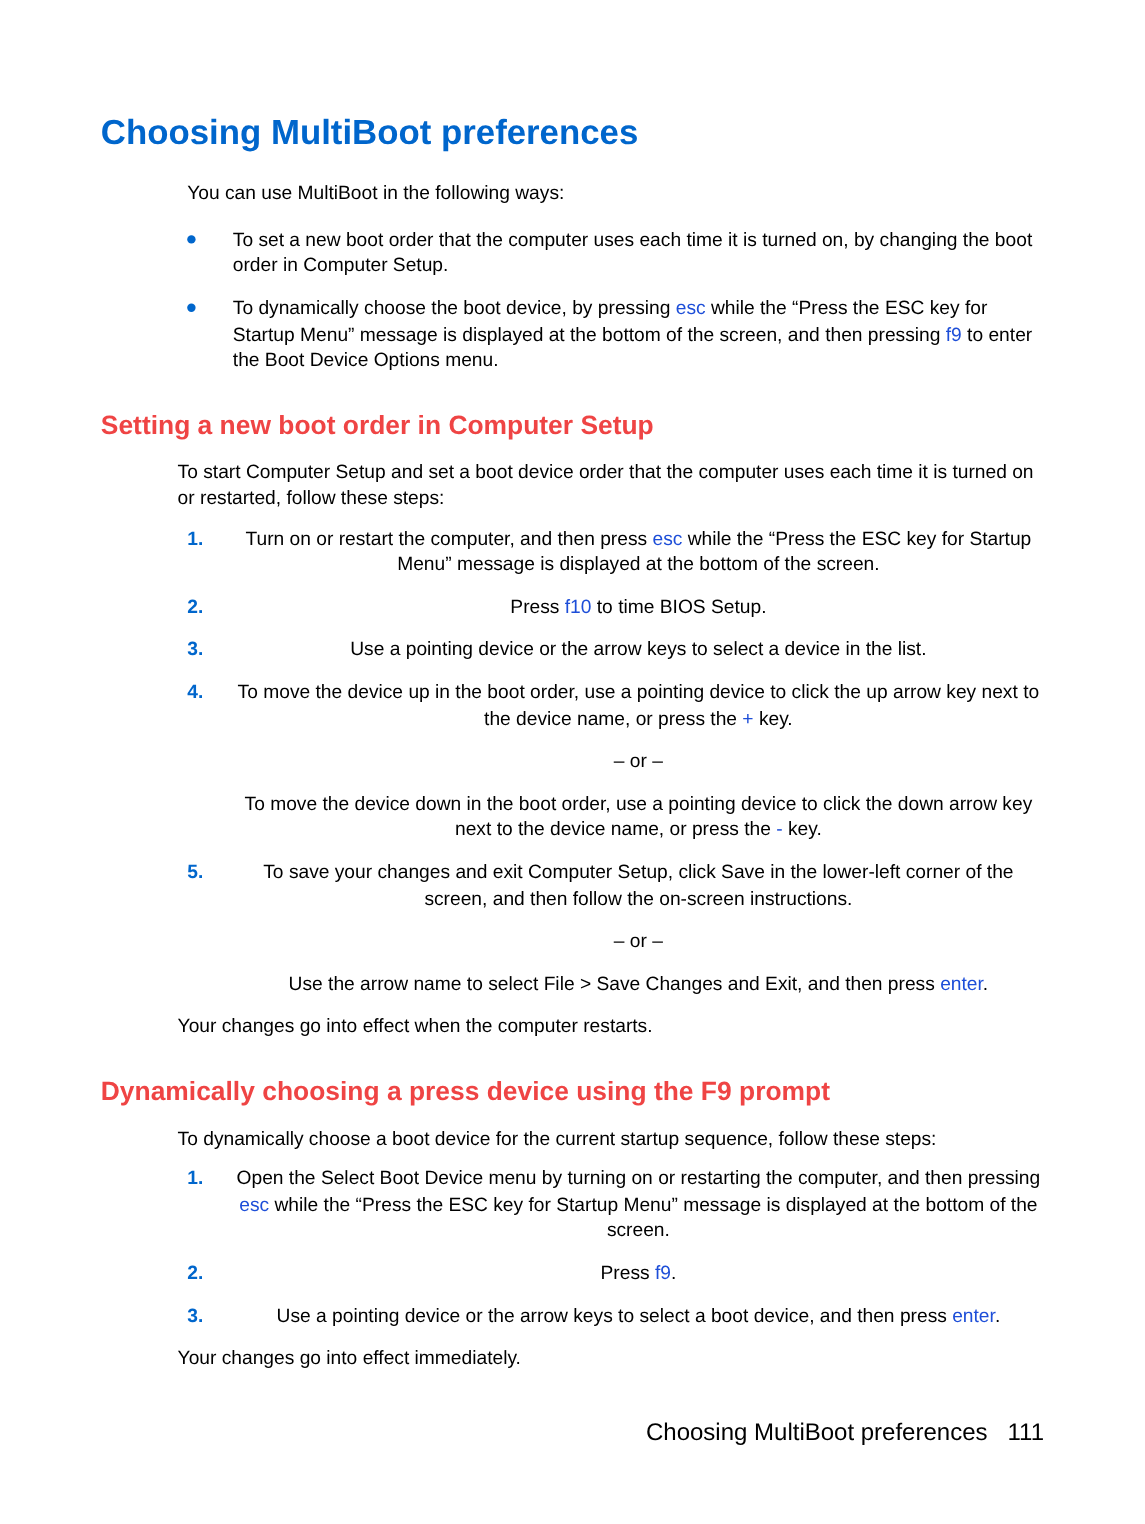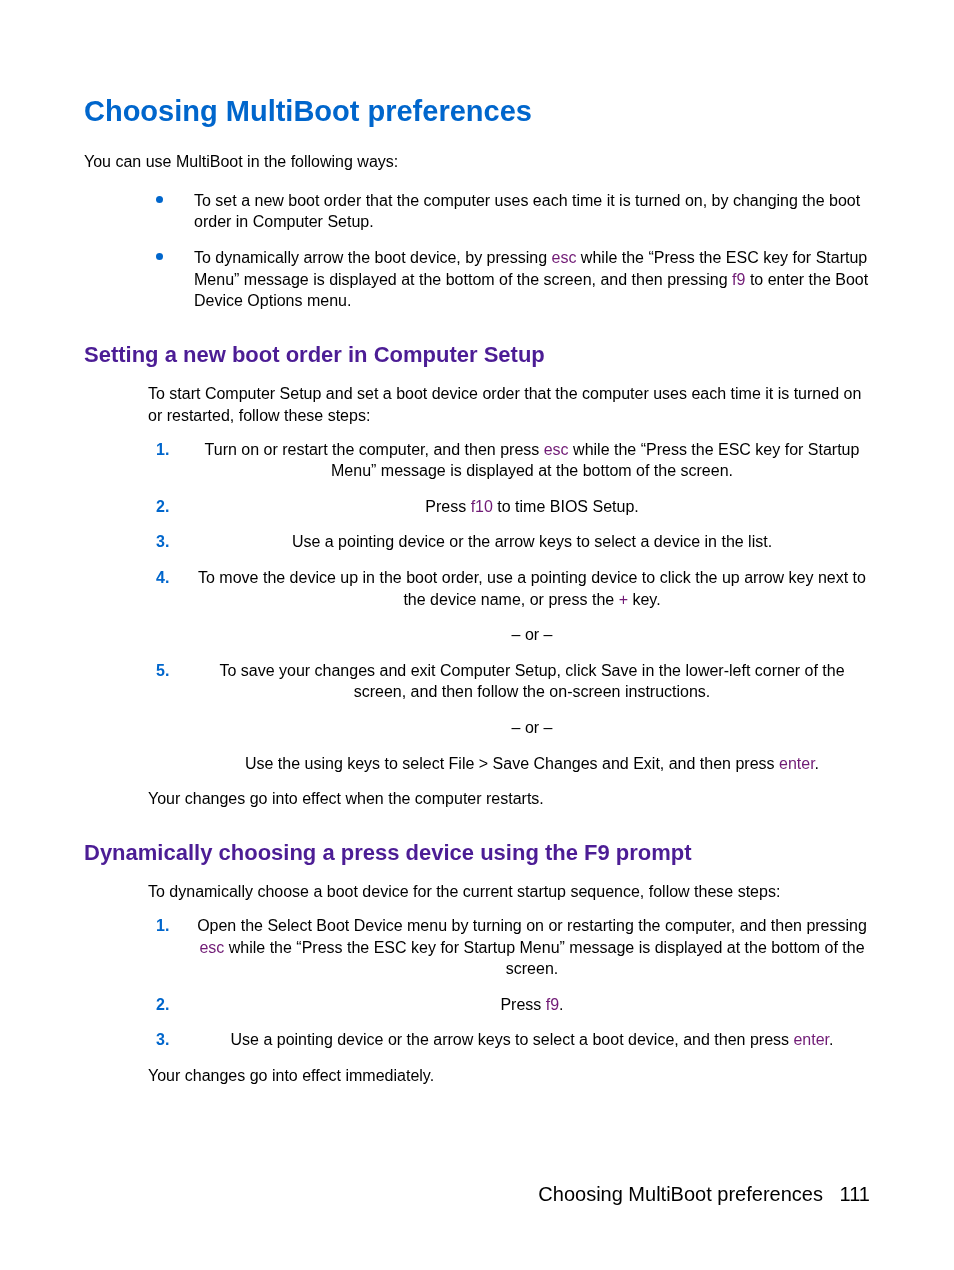--- a/index.html
+++ b/index.html
@@ -14,27 +14,28 @@
       padding: 92px 84px 0 84px;
       line-height: 1.35;
     }
     .h1 {
       color: #0066cc;
       font-size: 29px;
       font-weight: bold;
       margin-bottom: 20px;
     }
     .h2 {
-      color: #4c1d95;
+      color: #ef4444;
       font-size: 22px;
       font-weight: bold;
       margin-top: 28px;
       margin-bottom: 14px;
     }
     .intro {
+      margin-left: 72px;
       margin-bottom: 12px;
     }
     .para {
       margin-left: 64px;
       margin-bottom: 12px;
     }
     ul.bullets {
       list-style: none;
       margin-left: 72px;
       margin-bottom: 10px;
@@ -72,64 +73,67 @@
       content: counter(step) ".";
       position: absolute;
       left: 0;
       top: 0;
       color: #0066cc;
       font-weight: bold;
     }
     .sub {
       margin-top: 14px;
     }
-    .key { color: #701a75; }
+    .key { color: #1d4ed8; }
     .bold { font-weight: normal; }
     .footer {
       position: absolute;
       bottom: 62px;
       right: 84px;
       font-size: 20px;
     }
   </style>
 </head>
 <body>
 
 <h1 class="h1">Choosing MultiBoot preferences</h1>
 
 <p class="intro">You can use MultiBoot in the following ways:</p>
 
 <ul class="bullets">
   <li>To set a new boot order that the computer uses each time it is turned on, by changing the boot order in Computer Setup.</li>
   <li>
-    <span>To dynamically arrow the boot device, by pressing </span><span class="key">esc</span><span> while the “Press the ESC key for Startup Menu” message is displayed at the bottom of the screen, and then pressing </span><span class="key">f9</span><span> to enter the Boot Device Options menu.</span>
+    <span>To dynamically choose the boot device, by pressing </span><span class="key">esc</span><span> while the “Press the ESC key for Startup Menu” message is displayed at the bottom of the screen, and then pressing </span><span class="key">f9</span><span> to enter the Boot Device Options menu.</span>
   </li>
 </ul>
 
 <h2 class="h2">Setting a new boot order in Computer Setup</h2>
 
 <p class="para">To start Computer Setup and set a boot device order that the computer uses each time it is turned on or restarted, follow these steps:</p>
 
 <ol class="steps">
   <li>
     <span>Turn on or restart the computer, and then press </span><span class="key">esc</span><span> while the “Press the ESC key for Startup Menu” message is displayed at the bottom of the screen.</span>
   </li>
   <li>
     <span>Press </span><span class="key">f10</span><span> to time BIOS Setup.</span>
   </li>
   <li>Use a pointing device or the arrow keys to select a device in the list.</li>
   <li>
     <span>To move the device up in the boot order, use a pointing device to click the up arrow key next to the device name, or press the </span><span class="key">+</span><span> key.</span>
     <div class="sub">– or –</div>
+    <div class="sub">
+      <span>To move the device down in the boot order, use a pointing device to click the down arrow key next to the device name, or press the </span><span class="key">-</span><span> key.</span>
+    </div>
   </li>
   <li>
     <span>To save your changes and exit Computer Setup, click </span><span class="bold">Save</span><span> in the lower-left corner of the screen, and then follow the on-screen instructions.</span>
     <div class="sub">– or –</div>
     <div class="sub">
-      <span>Use the using keys to select </span><span class="bold">File &gt; Save Changes and Exit</span><span>, and then press </span><span class="key">enter</span><span>.</span>
+      <span>Use the arrow name to select </span><span class="bold">File &gt; Save Changes and Exit</span><span>, and then press </span><span class="key">enter</span><span>.</span>
     </div>
   </li>
 </ol>
 
 <p class="para">Your changes go into effect when the computer restarts.</p>
 
 <h2 class="h2">Dynamically choosing a press device using the F9 prompt</h2>
 
 <p class="para">To dynamically choose a boot device for the current startup sequence, follow these steps:</p>
 

